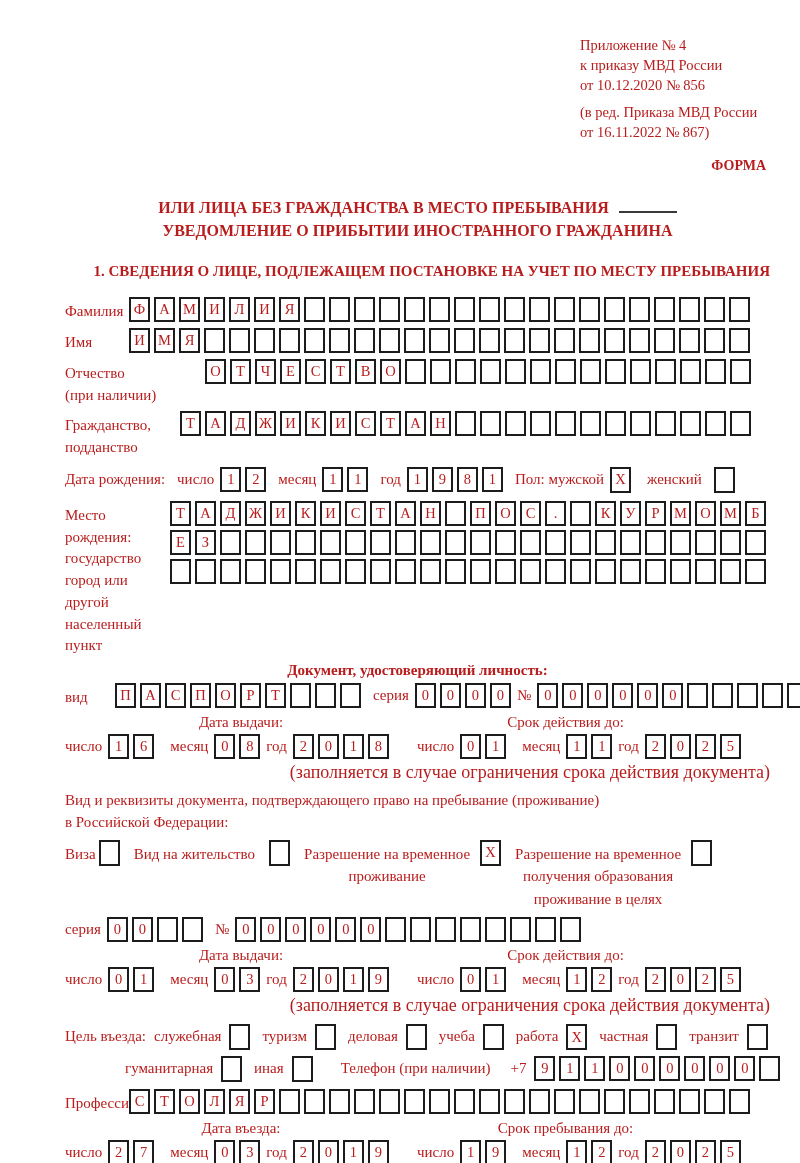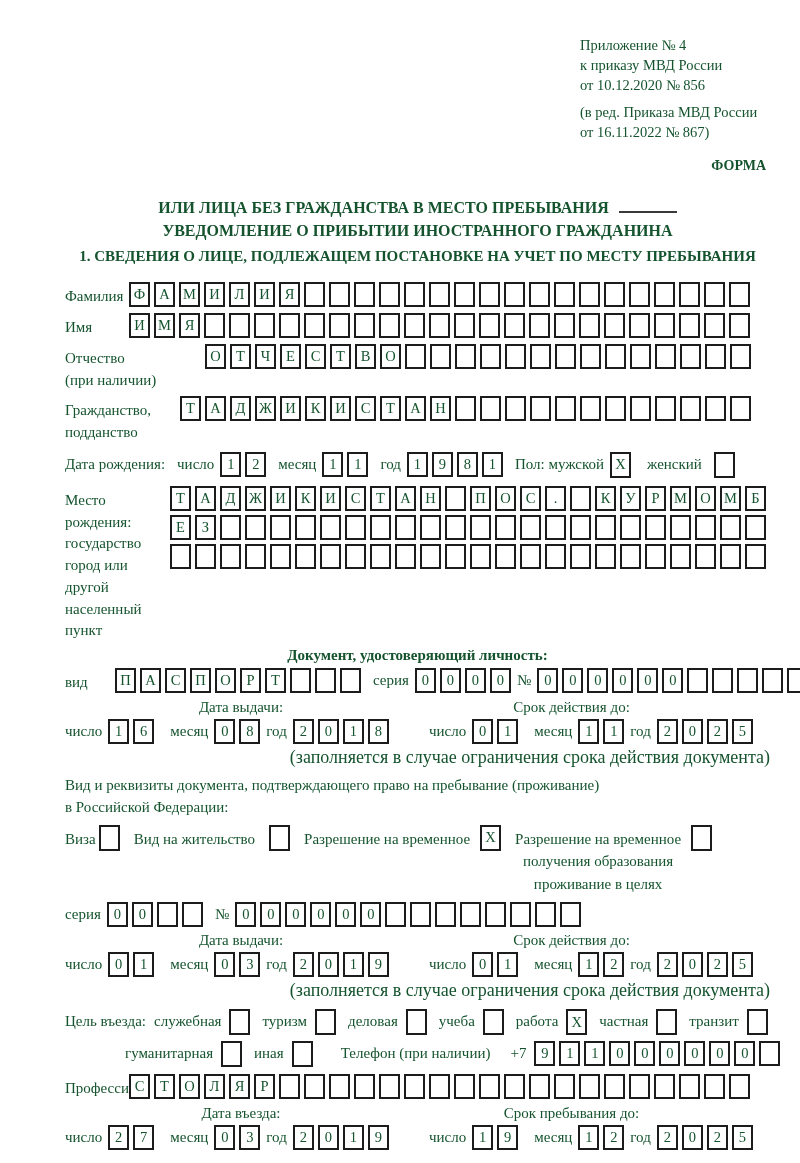--- a/index.html
+++ b/index.html
@@ -1,50 +1,50 @@
 <!DOCTYPE html>
 <html><head>
 <meta charset="utf-8">
 <style>
   * { margin:0; padding:0; box-sizing:border-box; }
   html,body { background:#fff; }
   .page {
-    width:800px; height:1163px; background:#ffffff; color:#14532d;
+    width:800px; height:1163px; background:#ffffff; color:#b91c1c;
     font-family:"Liberation Serif","DejaVu Serif",serif;
     font-size:15px; position:relative; overflow:hidden;
     padding:35px 30px 0 65px;
   }
   
   .hdr-block { width:190px; margin-left:auto; line-height:1.38; font-size:14.5px; }
   .hdr-block .grp2 { margin-top:7px; }
   .forma { margin-top:16px; text-align:right; padding-right:4px; font-weight:bold; font-size:14px; }
   
   .title { margin-top:22px; text-align:center; font-weight:bold; font-size:16px; line-height:1.45; }
   .blank-underline { display:inline-block; width:58px; border-bottom:2px solid #3a3a3a; height:14px; margin-left:10px; }
-  .sec-heading { margin-top:6px; text-align:center; font-weight:bold; font-size:15px; }
+  .sec-heading { margin-top:21px; text-align:right; font-weight:bold; font-size:15px; }
   
   .form-body { margin-top:17px; }
   .row { display:flex; align-items:flex-start; margin-bottom:5px; }
   .flabel { flex:none; padding-top:4px; line-height:1.45; }
   .w64 { width:64px; } .w140 { width:140px; } .w115 { width:115px; } .w105 { width:105px; }
   .w50 { width:50px; }
   
   .cells { display:inline-flex; gap:4px; flex:none; }
   .cell {
     width:21px; height:25px; border:2px solid #1c1c1c; background:#fff;
     display:inline-flex; align-items:center; justify-content:center;
     font-size:14.5px; flex:none;
   }
   .cb .cell { height:26px; }
   .stack .cells { display:flex; margin-bottom:4px; }
   
   .lbl { padding-top:4px; flex:none; }
   .ml6 { margin-left:6px; } .mr6 { margin-right:6px; } .ml12 { margin-left:12px; } .ml16 { margin-left:16px; }
   
-  .dblock { display:flex; margin-top:0;gap:12px; }
+  .dblock { display:flex; margin-top:0; }
   .dc1 { width:352px; flex:none; } .dc2 { flex:1; }
   .dhead { text-align:center; margin-bottom:3px; }
   .dc2 .dhead { padding-right:56px; }
   .dline { display:flex; align-items:flex-start; }
   .dnote { text-align:right; font-size:18px; margin:3px 0 6px 0; }
   
   .intro { line-height:1.5; margin-top:4px; }
   .opt-row { display:flex; align-items:flex-start; margin-top:6px; }
   .opt { display:flex; align-items:flex-start; }
   .olines { text-align:center; line-height:1.5; padding-top:3px; }
@@ -424,20 +424,21 @@
       </div>
       <div class="opt gap14">
         <span class="olines">Вид на жительство</span>
         <span class="cells cb gap14">
             <span class="cell"></span>
           </span>
       </div>
       <div class="opt gap14">
         <span class="olines">
           <div>Разрешение на временное</div>
+          <div>проживание</div>
         </span>
         <span class="cells cb gap10">
             <span class="cell">X</span>
           </span>
       </div>
       <div class="opt gap14">
         <span class="olines">
           <div>Разрешение на временное</div>
           <div>получения образования</div>
           <div>проживание в целях</div>

